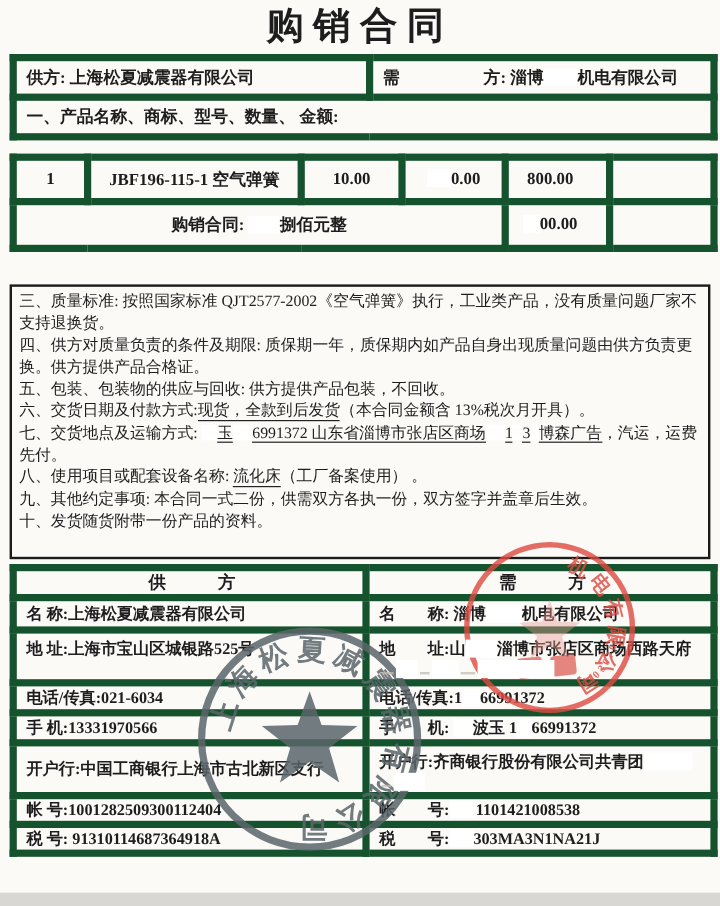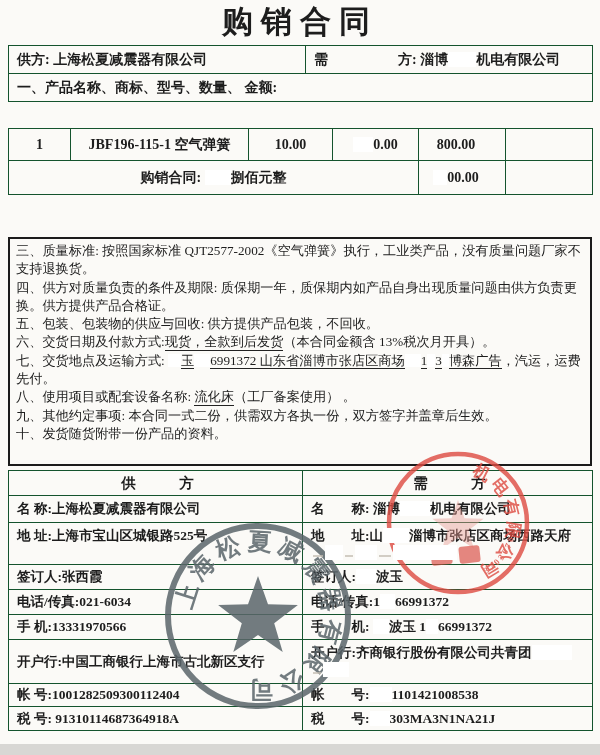--- a/index.html
+++ b/index.html
@@ -6,21 +6,21 @@
   body{
     width:600px;height:755px;position:relative;
     background:#d8d7d4;
     font-family:"Liberation Serif","DejaVu Serif",serif;
     color:#1d1d1d;
   }
   .doc{position:absolute;left:0;top:0;width:600px;height:744px;background:#fbfaf7;overflow:hidden}
   .title{position:absolute;top:1px;left:0;width:100%;text-align:center;
     font-size:31px;font-weight:700;letter-spacing:8px;margin:0}
   table{border-collapse:collapse;table-layout:fixed}
-  td{border:1px solid #14532d;font-weight:600;font-size:14px;padding:0 4px 0 8px;overflow:hidden;white-space:nowrap}
+  td{border:6px solid #14532d;font-weight:600;font-size:14px;padding:0 4px 0 8px;overflow:hidden;white-space:nowrap}
   
   .info{position:absolute;top:45px;left:8px;width:584px}
   .info td{height:27px}
   
   .products{position:absolute;top:128px;left:8px;width:584px}
   .products td{text-align:center;padding:0;white-space:nowrap}
   .products .hdr td{font-weight:700;height:42px}
   .products .datarow td{height:31px}
   .products .sumrow td{height:33px}
   .cell-right{text-align:right;padding-right:12px !important}
@@ -124,24 +124,20 @@
       <td><span>名　　称: </span><span>淄博</span><span class="redact" style="width:30px"></span><span>机电有限公司</span></td>
     </tr>
     <tr style="height:42px">
       <td class="vt"><span>地 址:</span><span>上海市宝山区城银路525号</span></td>
       <td class="vt" style="white-space:normal">
         <span>地　　址:</span><span>山</span><span class="redact" style="width:26px"></span><span>淄博市张店区商场西路天府</span><br>
         <span class="frag" style="width:10px"></span><span class="redact" style="width:18px"></span><span class="frag" style="width:8px"></span><span class="redact" style="width:22px"></span><span class="frag" style="width:12px"></span><span class="redact" style="width:64px"></span>
       </td>
     </tr>
     <tr style="height:25px">
-      <td><span>签订人:</span><span>张西霞</span></td>
-      <td><span>签订人:</span><span class="redact" style="width:20px"></span><span>波玉</span></td>
-    </tr>
-    <tr style="height:25px">
       <td><span>电话/传真:</span><span>021-6034</span></td>
       <td><span>电话/传真:</span><span>1</span><span class="redact" style="width:15px"></span><span>66991372</span></td>
     </tr>
     <tr style="height:25px">
       <td><span>手 机:</span><span>13331970566</span></td>
       <td><span>手　　机: </span><span class="redact" style="width:16px"></span><span>波玉 1</span><span class="redact" style="width:12px"></span><span>66991372</span></td>
     </tr>
     <tr style="height:44px">
       <td><span>开户行:</span><span>中国工商银行上海市古北新区支行</span></td>
       <td class="vt" style="white-space:normal">

